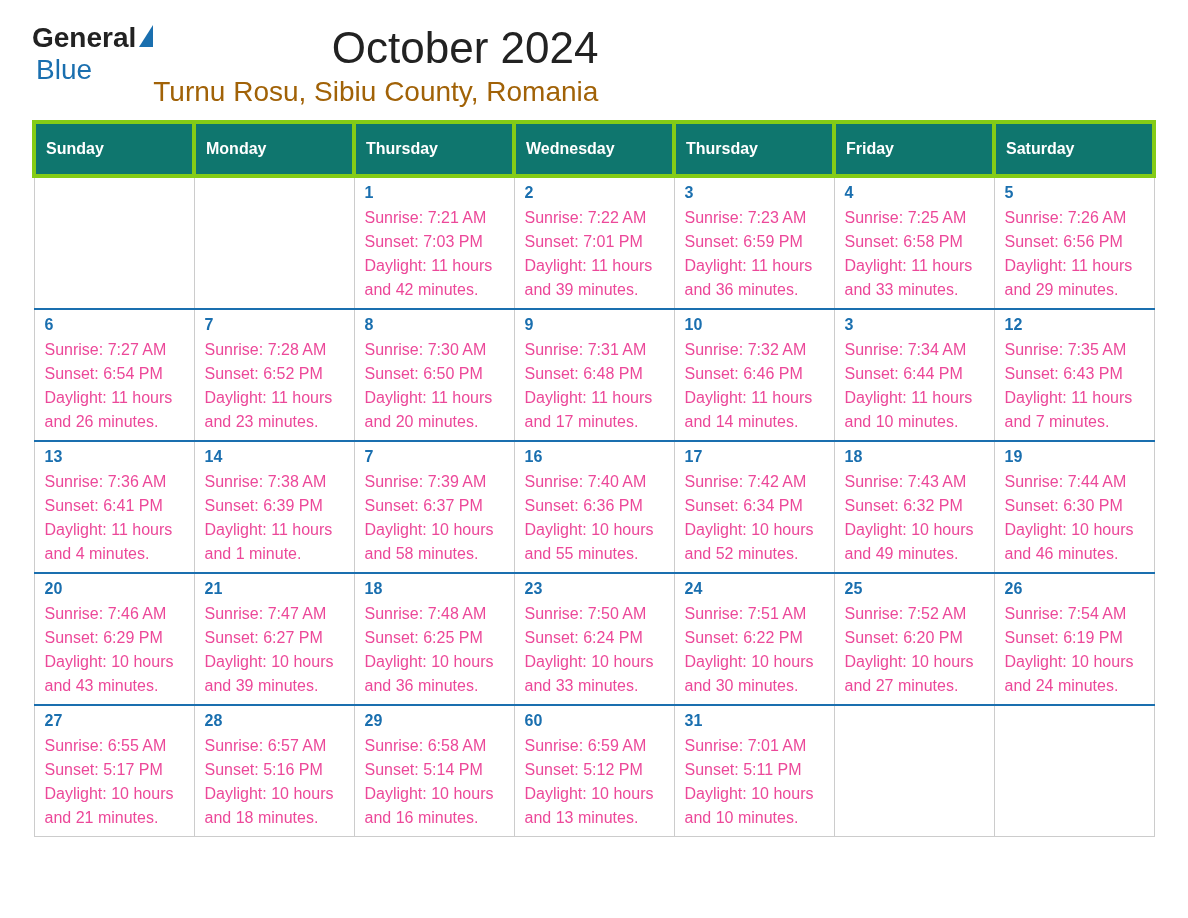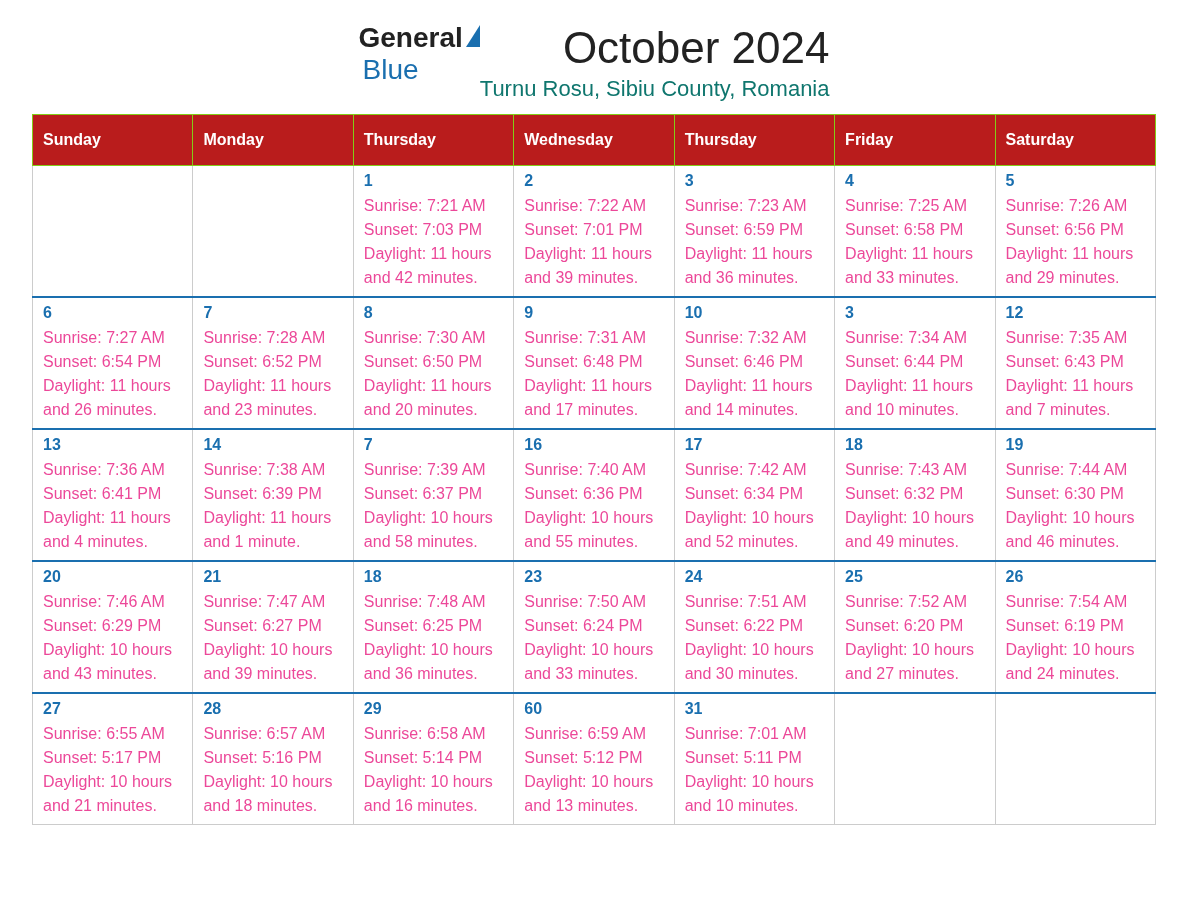--- a/index.html
+++ b/index.html
@@ -6,21 +6,21 @@
     body {
       font-family: Arial, sans-serif;
       background: #fff;
       color: #222;
       padding: 24px 32px;
       width: 1188px;
       min-height: 918px;
     }
     .header-row {
       display: flex;
-      justify-content: center;
+      justify-content: flex-start;
       align-items: flex-start;
       margin-bottom: 0;
     }
     .logo-area {
       display: flex;
       flex-direction: column;
       align-items: flex-start;
     }
     .logo-text {
       display: flex;
@@ -52,37 +52,37 @@
     .title-area {
       text-align: right;
     }
     .month-title {
       font-size: 44px;
       font-weight: normal;
       color: #222;
       line-height: 1.1;
     }
     .location-title {
-      font-size: 22px;
-      color: #0f766e;
+      font-size: 28px;
+      color: #a16207;
       margin-top: 4px;
     }
     .calendar-table {
       width: 100%;
       border-collapse: collapse;
       margin-top: 12px;
     }
     .calendar-table th {
-      background-color: #b91c1c;
+      background-color: #0f766e;
       color: #fff;
       font-size: 16px;
       font-weight: bold;
       padding: 16px 10px;
       text-align: left;
-      border: 1px solid #84cc16;
+      border: 4px solid #84cc16;
     }
     .calendar-table td {
       border: 1px solid #ccc;
       vertical-align: top;
       padding: 6px 10px;
       width: 14.28%;
       min-height: 110px;
       font-size: 13px;
       color: #222;
     }

